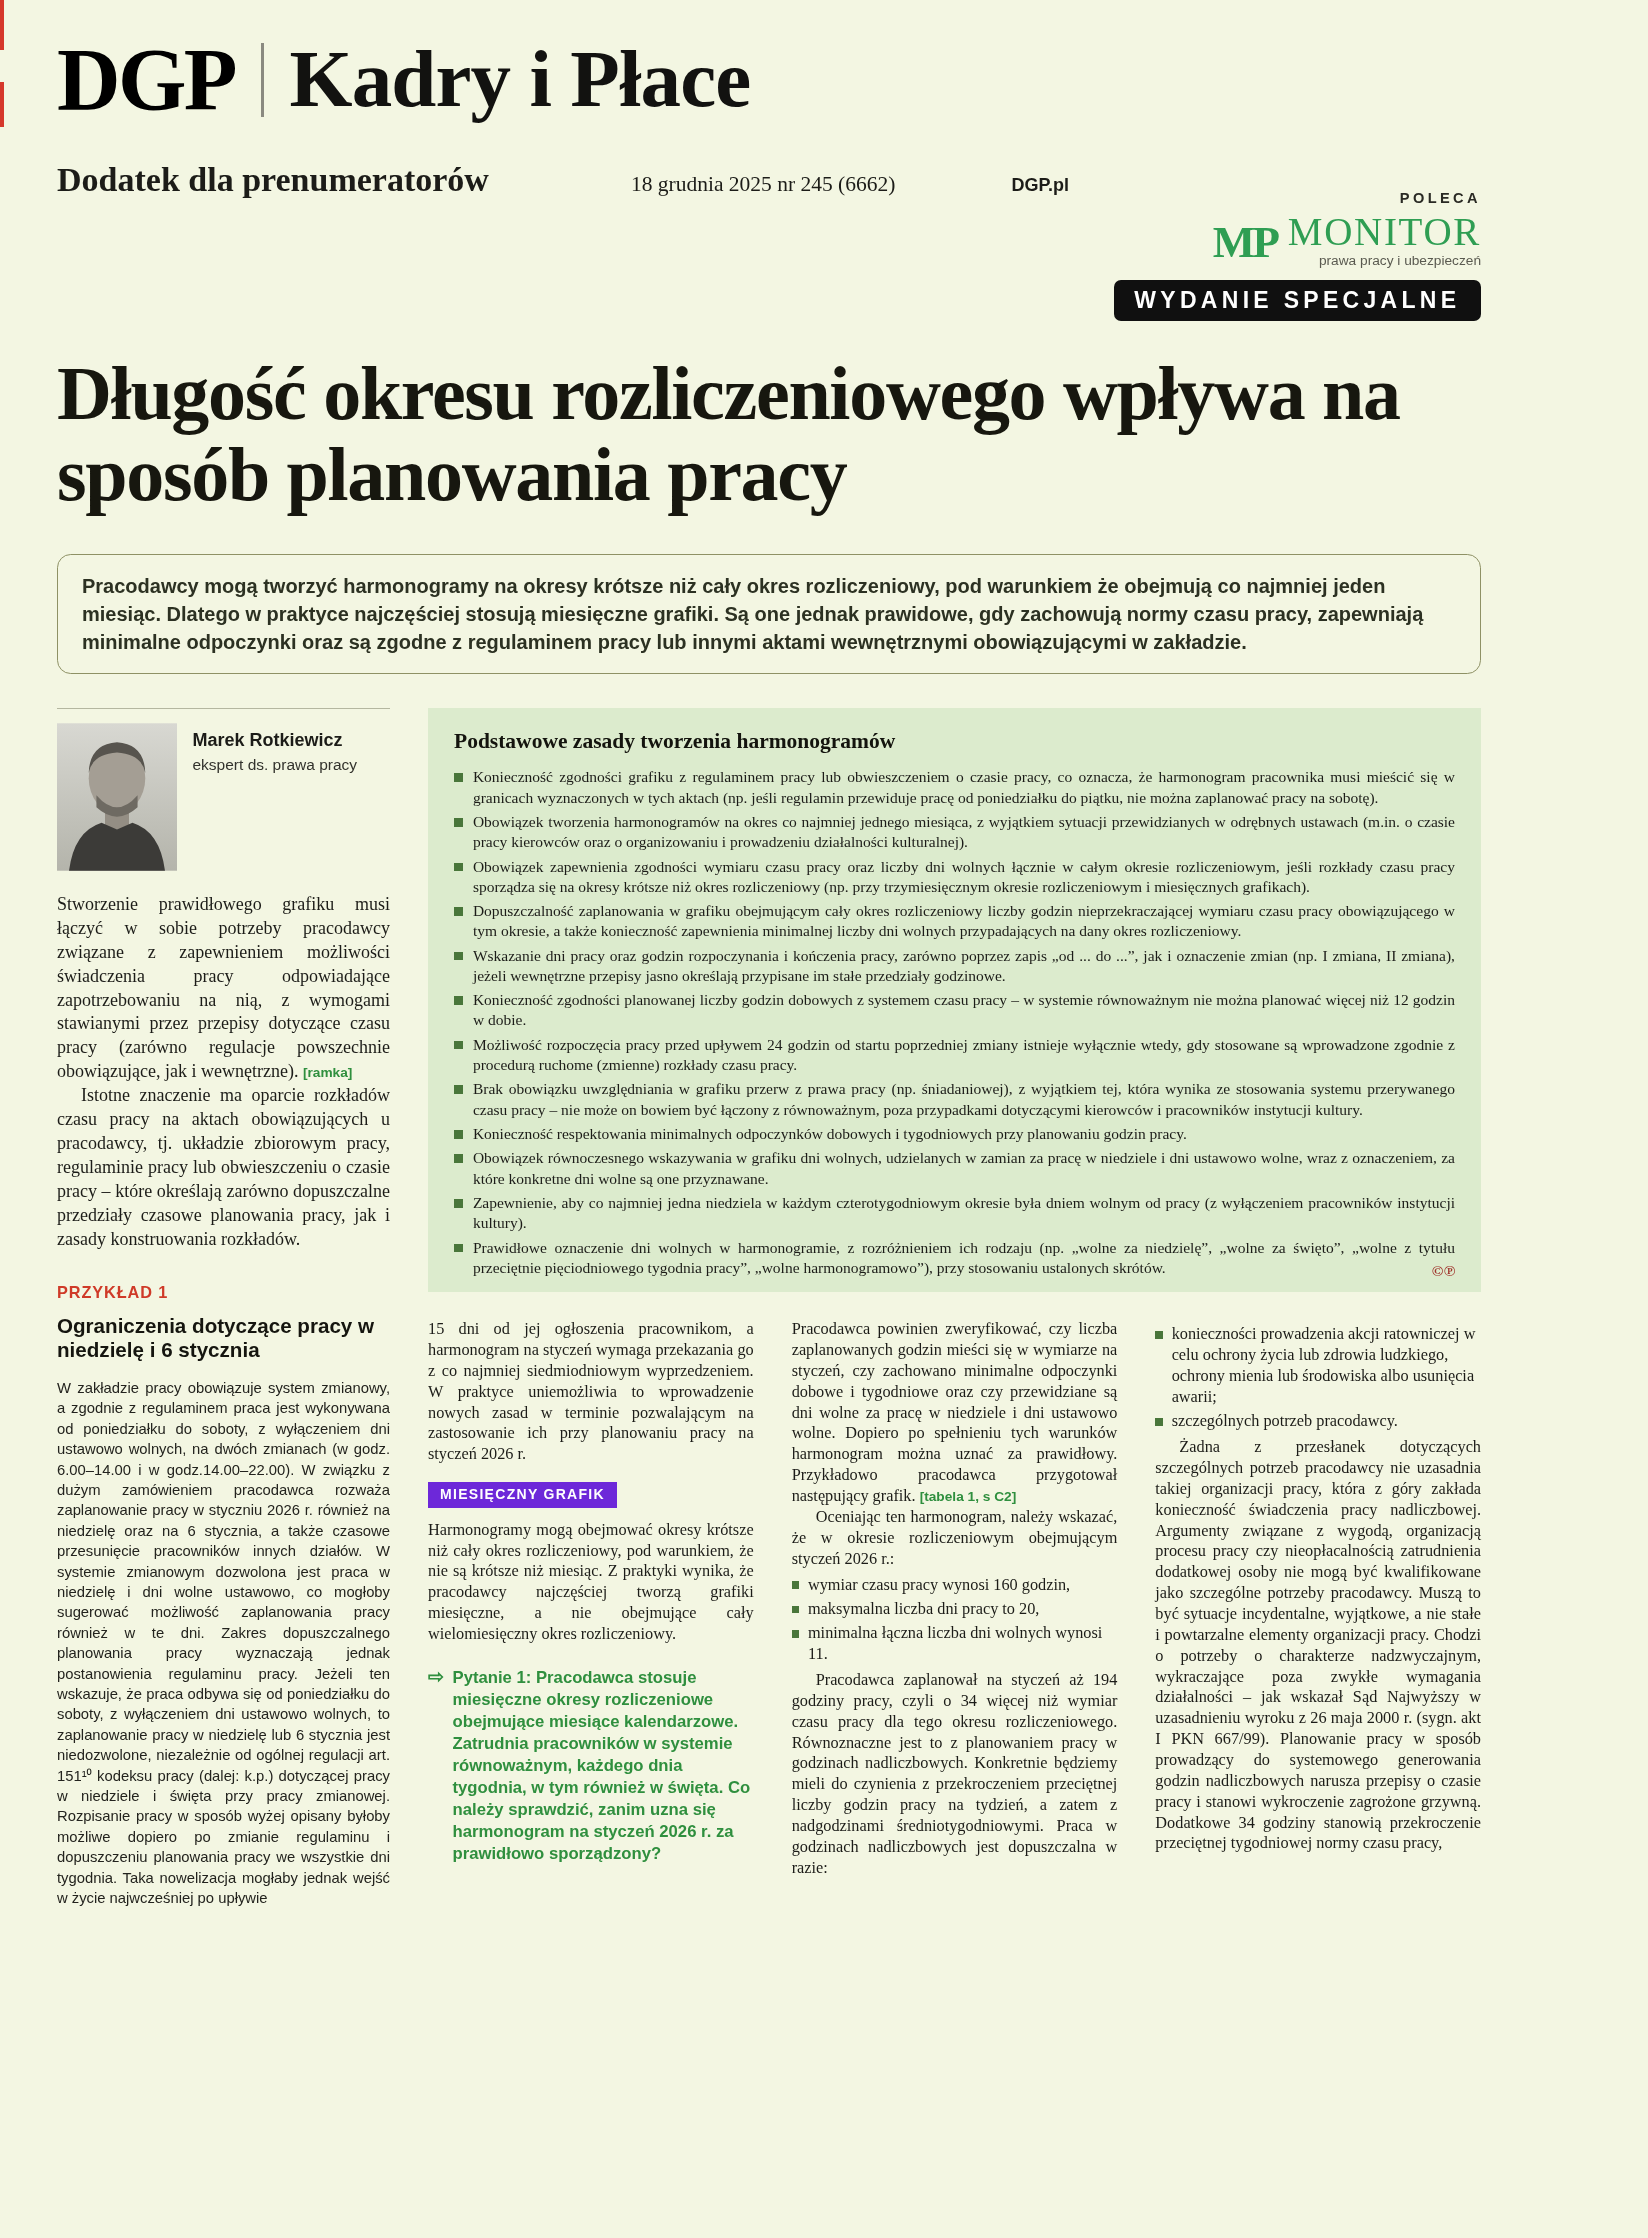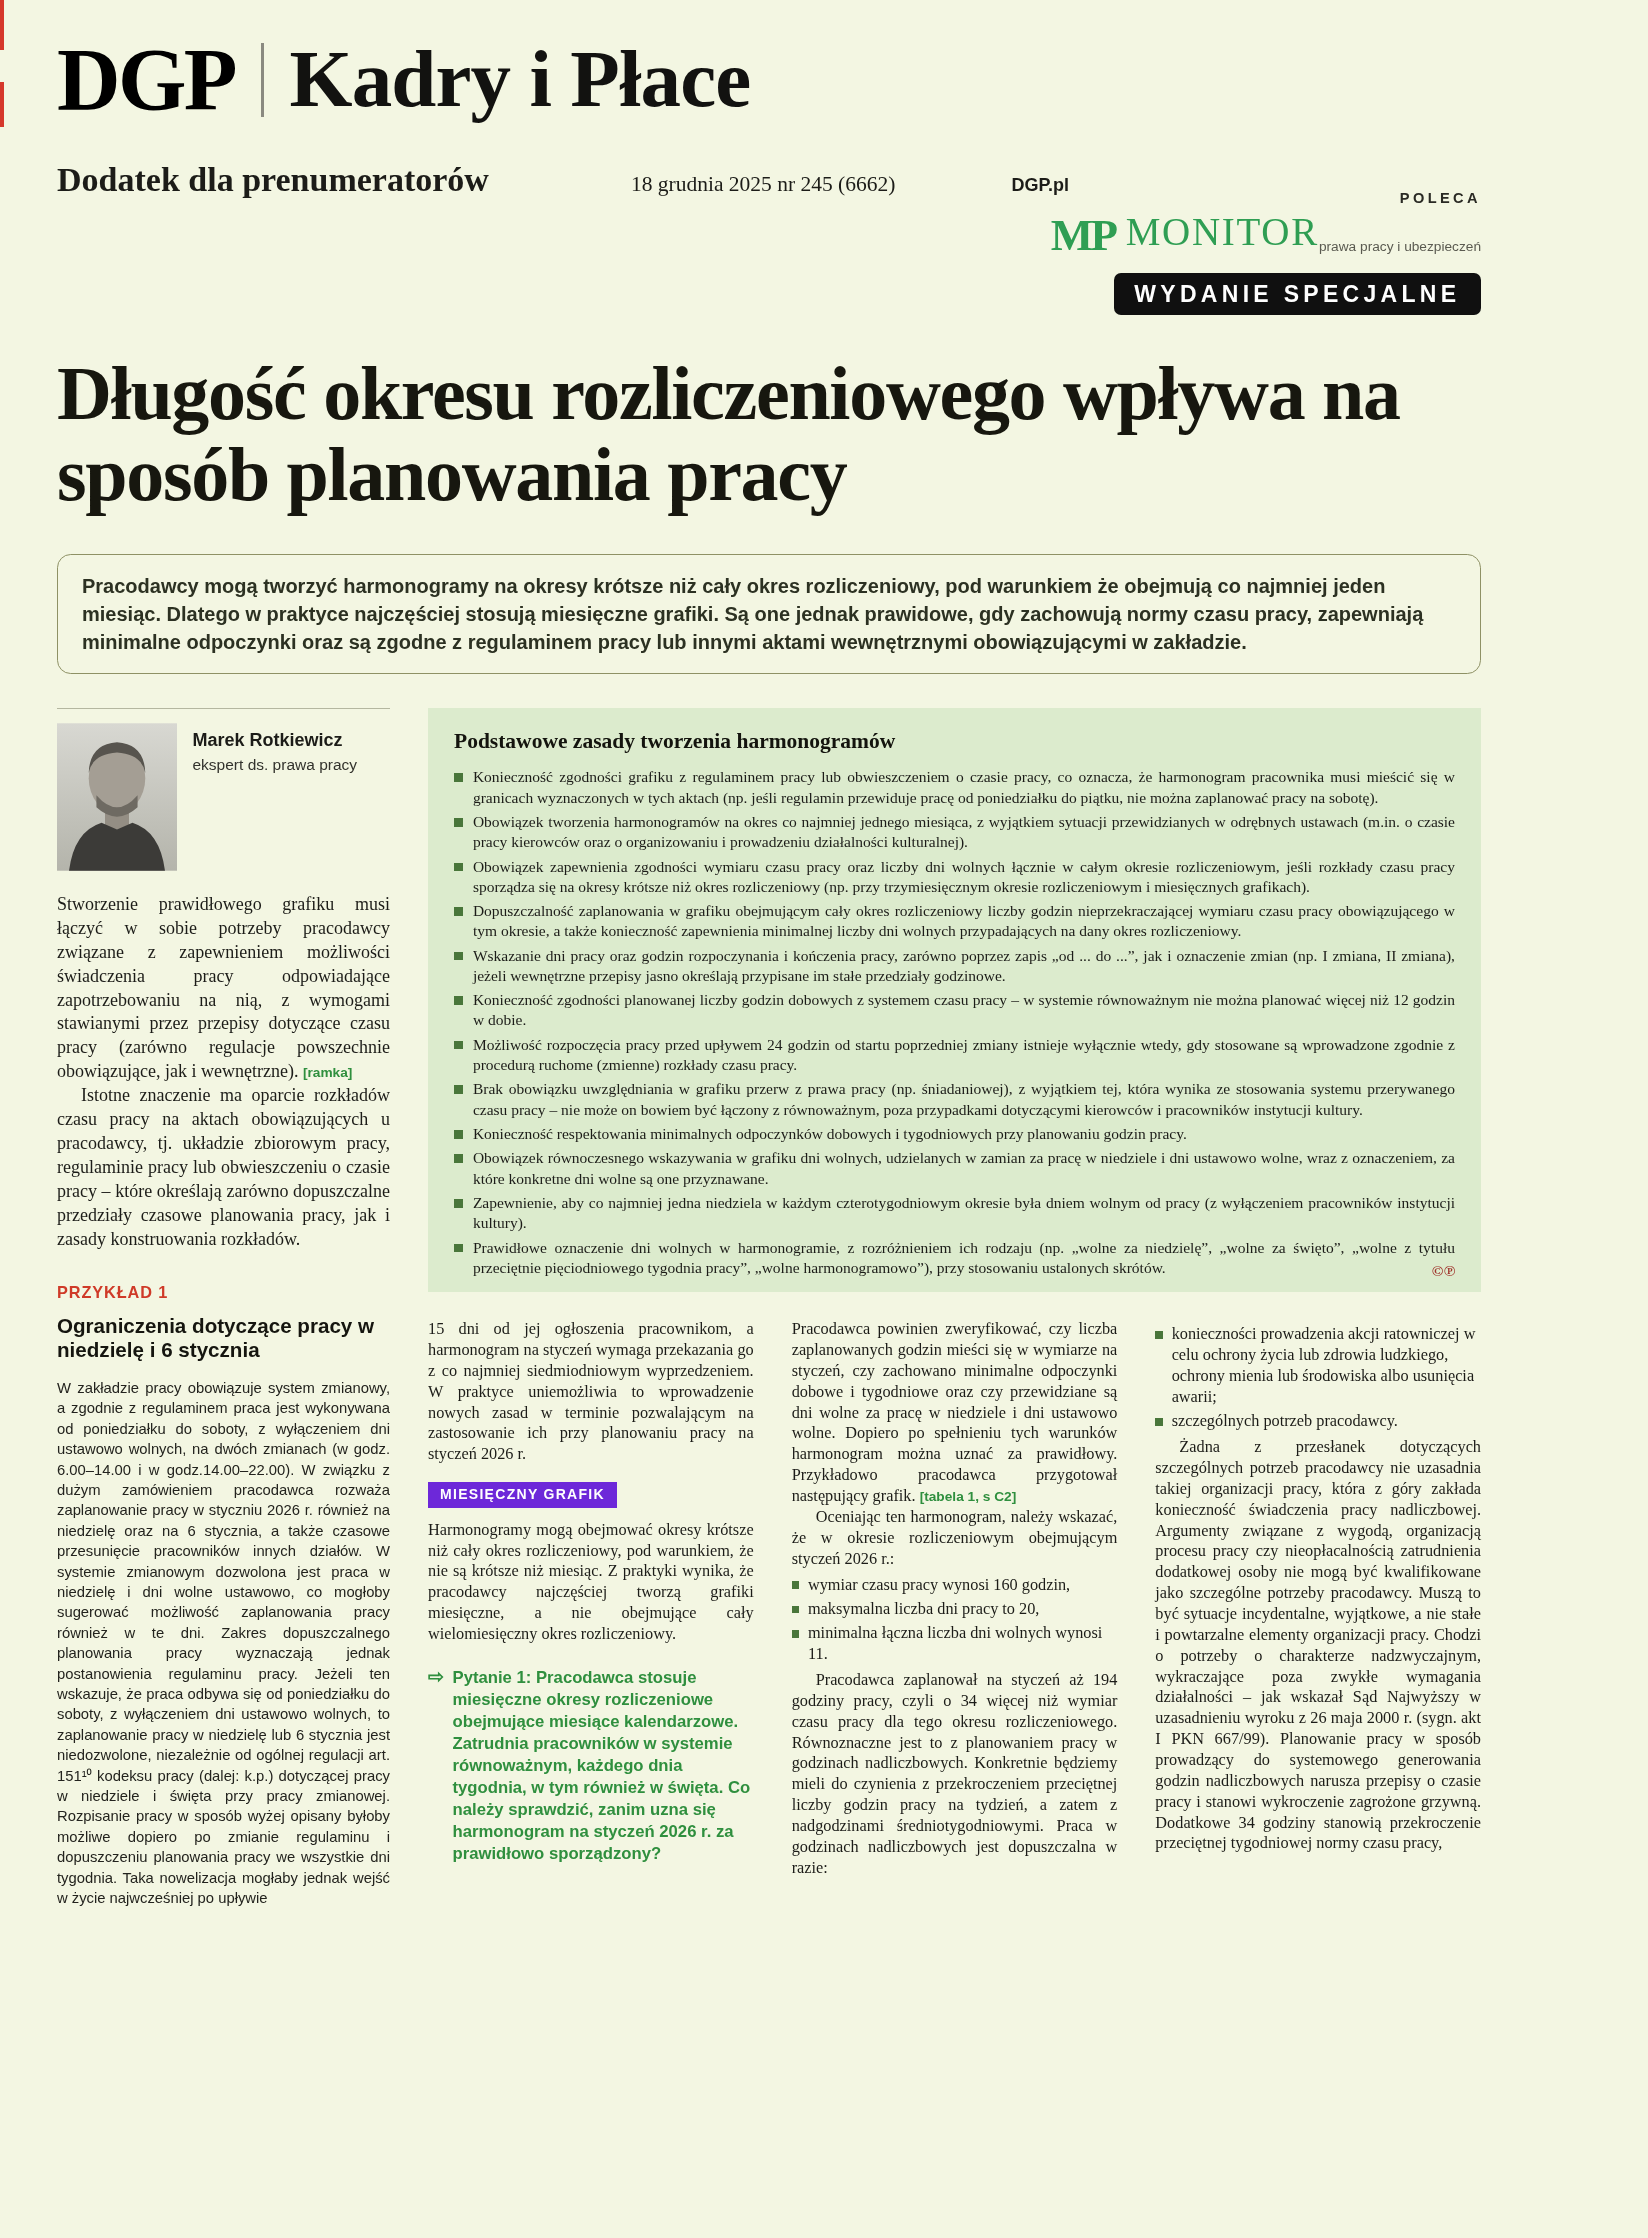--- a/index.html
+++ b/index.html
@@ -19,23 +19,23 @@
   .brand-row { display:flex; align-items:center; gap:26px; }
   .brand { font-size:88px; font-weight:700; letter-spacing:-2.6px; color:#000000; }
   .brand-divider { width:2.6px; height:74px; background:#8a8a80; }
   .edition-title { font-size:81px; font-weight:700; letter-spacing:-0.9px; color:#121210; }
   .sub-row { display:flex; align-items:baseline; margin-top:31px; }
   .subscriber { font-size:34px; font-weight:700; }
   .issue-date { font-size:21.5px; margin-left:142px; }
   .site { font-family:"Liberation Sans", sans-serif; font-size:18px; font-weight:700; margin-left:116px; }
   .header-right { position:absolute; right:0; top:161px; display:flex; flex-direction:column; align-items:flex-end; }
   .poleca { font-family:"Liberation Sans", sans-serif; font-size:14.6px; font-weight:700; letter-spacing:3.4px; color:#2a2a24; }
-  .monitor { display:flex; align-items:flex-start; gap:10.3px; margin-top:3.4px; }
+  .monitor { display:flex; align-items:flex-end; gap:10.3px; margin-top:3.4px; }
   .mp { font-size:45px; font-weight:700; color:#2f9e53; letter-spacing:-2.6px; }
-  .monitor-main { display:flex; flex-direction:row; align-items:flex-end; }
+  .monitor-main { display:flex; flex-direction:column; align-items:flex-end; }
   .monitor-name { font-size:39px; color:#2f9e53; letter-spacing:1.7px; }
   .monitor-tagline { font-family:"Liberation Sans", sans-serif; font-size:13.7px; color:#5a5a50; margin-top:-1.7px; }
   .badge { margin-top:12px; background:#101010; color:#ffffff; font-family:"Liberation Sans", sans-serif;
            font-weight:700; font-size:23px; letter-spacing:4.3px; padding:7.7px 20.6px 6.9px;border-radius:7px; }
 
   
   .headline { margin-top:41px; max-width:1357px; font-size:76px; line-height:1.06;
               font-weight:700; letter-spacing:-1.3px; color:#17170f; }
   .lead { margin-top:40px; border:1.7px solid #8e9165; border-radius:13.7px; padding:17px 24px;
           font-family:"Liberation Sans", sans-serif; font-weight:700; font-size:20px;

